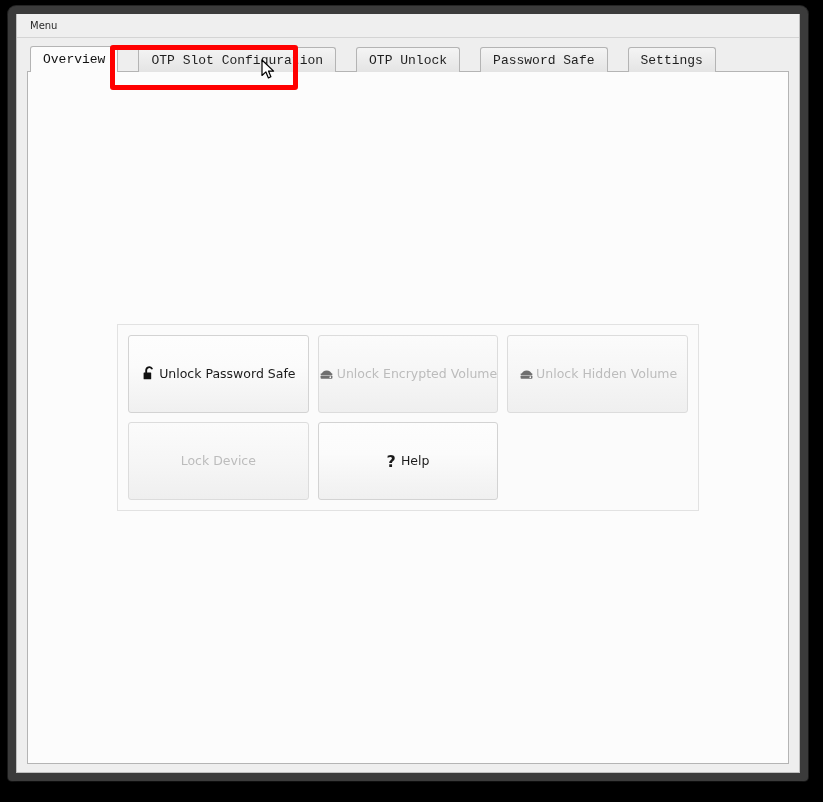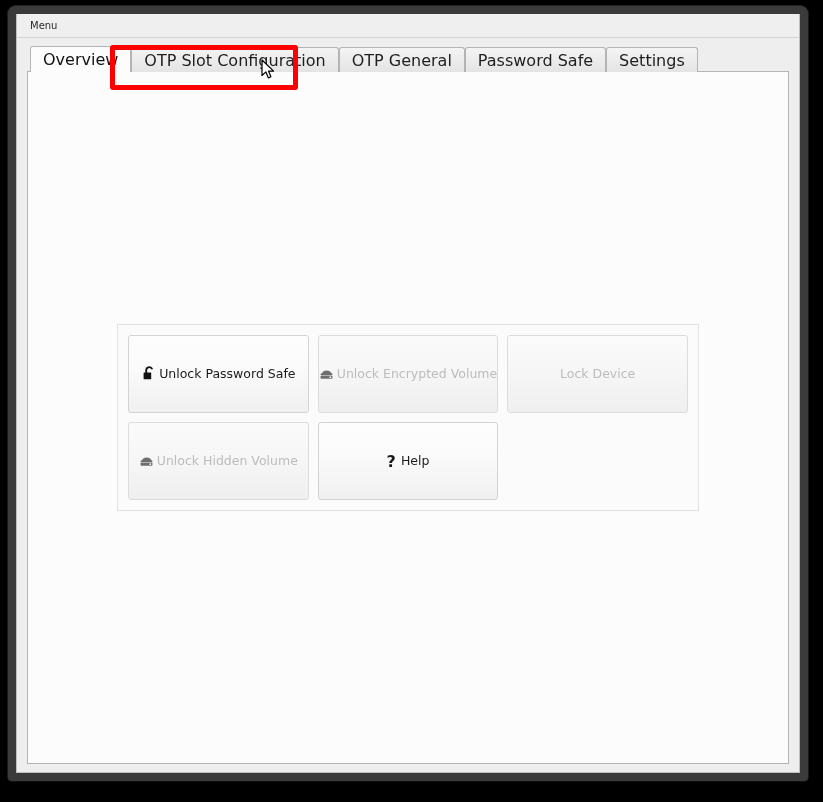--- a/index.html
+++ b/index.html
@@ -71,29 +71,30 @@
     margin-left: 3px;
     z-index: 3;
   }
 
   .tab {
     position: relative;
     height: 25px;
     display: flex;
     align-items: center;
     padding: 0 12px;
-    font-size: 16px;
+    font-size: 13px;
     color: #1e1e1e;
     background: linear-gradient(to bottom, #f4f4f4 0%, #e4e4e4 100%);
     border: 1px solid #b4b4b4;
     border-bottom: none;
     border-radius: 3px 3px 0 0;
-    margin-right: 0;
+    margin-right: 20px;
     cursor: default;
     white-space: nowrap;
+    font-family: Liberation Mono, monospace;
   }
   .tab.active {
     background: #fcfcfc;
     border-color: #b4b4b4;
     height: 26px;
     z-index: 4;
     color: #111;
   }
 
   
@@ -197,21 +198,21 @@
 
       <div id="menubar">
         <div class="menu-item">Menu</div>
       </div>
 
       <div id="tab-area">
 
         <div id="tabbar">
           <div class="tab active">Overview</div>
           <div class="tab">OTP Slot Configuration</div>
-          <div class="tab">OTP General</div>
+          <div class="tab">OTP Unlock</div>
           <div class="tab">Password Safe</div>
           <div class="tab">Settings</div>
         </div>
 
         <div id="tab-panel">
 
           <div id="action-panel-wrap">
             <div id="action-panel">
 
               <div class="action-btn">
@@ -230,35 +231,35 @@
                     <path d="M2.4 8.2 A5.6 5.6 0 0 1 13.0 8.2 Z" fill="#6f6f6f"></path>
                     <rect x="1.6" y="7.4" width="11.8" height="1.5" rx="0.4" fill="#6f6f6f"></rect>
                     <rect x="1.6" y="9.6" width="11.8" height="3.1" rx="0.7" fill="#6f6f6f"></rect>
                     <circle cx="11.3" cy="11.15" r="0.85" fill="#fbfbfb"></circle>
                   </svg>
                 </span>
                 <span class="btn-label">Unlock Encrypted Volume</span>
               </div>
 
               <div class="action-btn disabled">
-                <span class="btn-label">Lock Device</span>
-              </div>
-
-              <div class="action-btn disabled">
                 <span class="btn-icon">
                   <svg width="16" height="16" viewBox="0 0 16 16">
                     <path d="M2.4 8.2 A5.6 5.6 0 0 1 13.0 8.2 Z" fill="#6f6f6f"></path>
                     <rect x="1.6" y="7.4" width="11.8" height="1.5" rx="0.4" fill="#6f6f6f"></rect>
                     <rect x="1.6" y="9.6" width="11.8" height="3.1" rx="0.7" fill="#6f6f6f"></rect>
                     <circle cx="11.3" cy="11.15" r="0.85" fill="#fbfbfb"></circle>
                   </svg>
                 </span>
                 <span class="btn-label">Unlock Hidden Volume</span>
               </div>
 
+              <div class="action-btn disabled">
+                <span class="btn-label">Lock Device</span>
+              </div>
+
               <div class="action-btn">
                 <span class="help-mark">?</span>
                 <span class="btn-label">Help</span>
               </div>
 
 
             </div>
           </div>
 
         </div>

